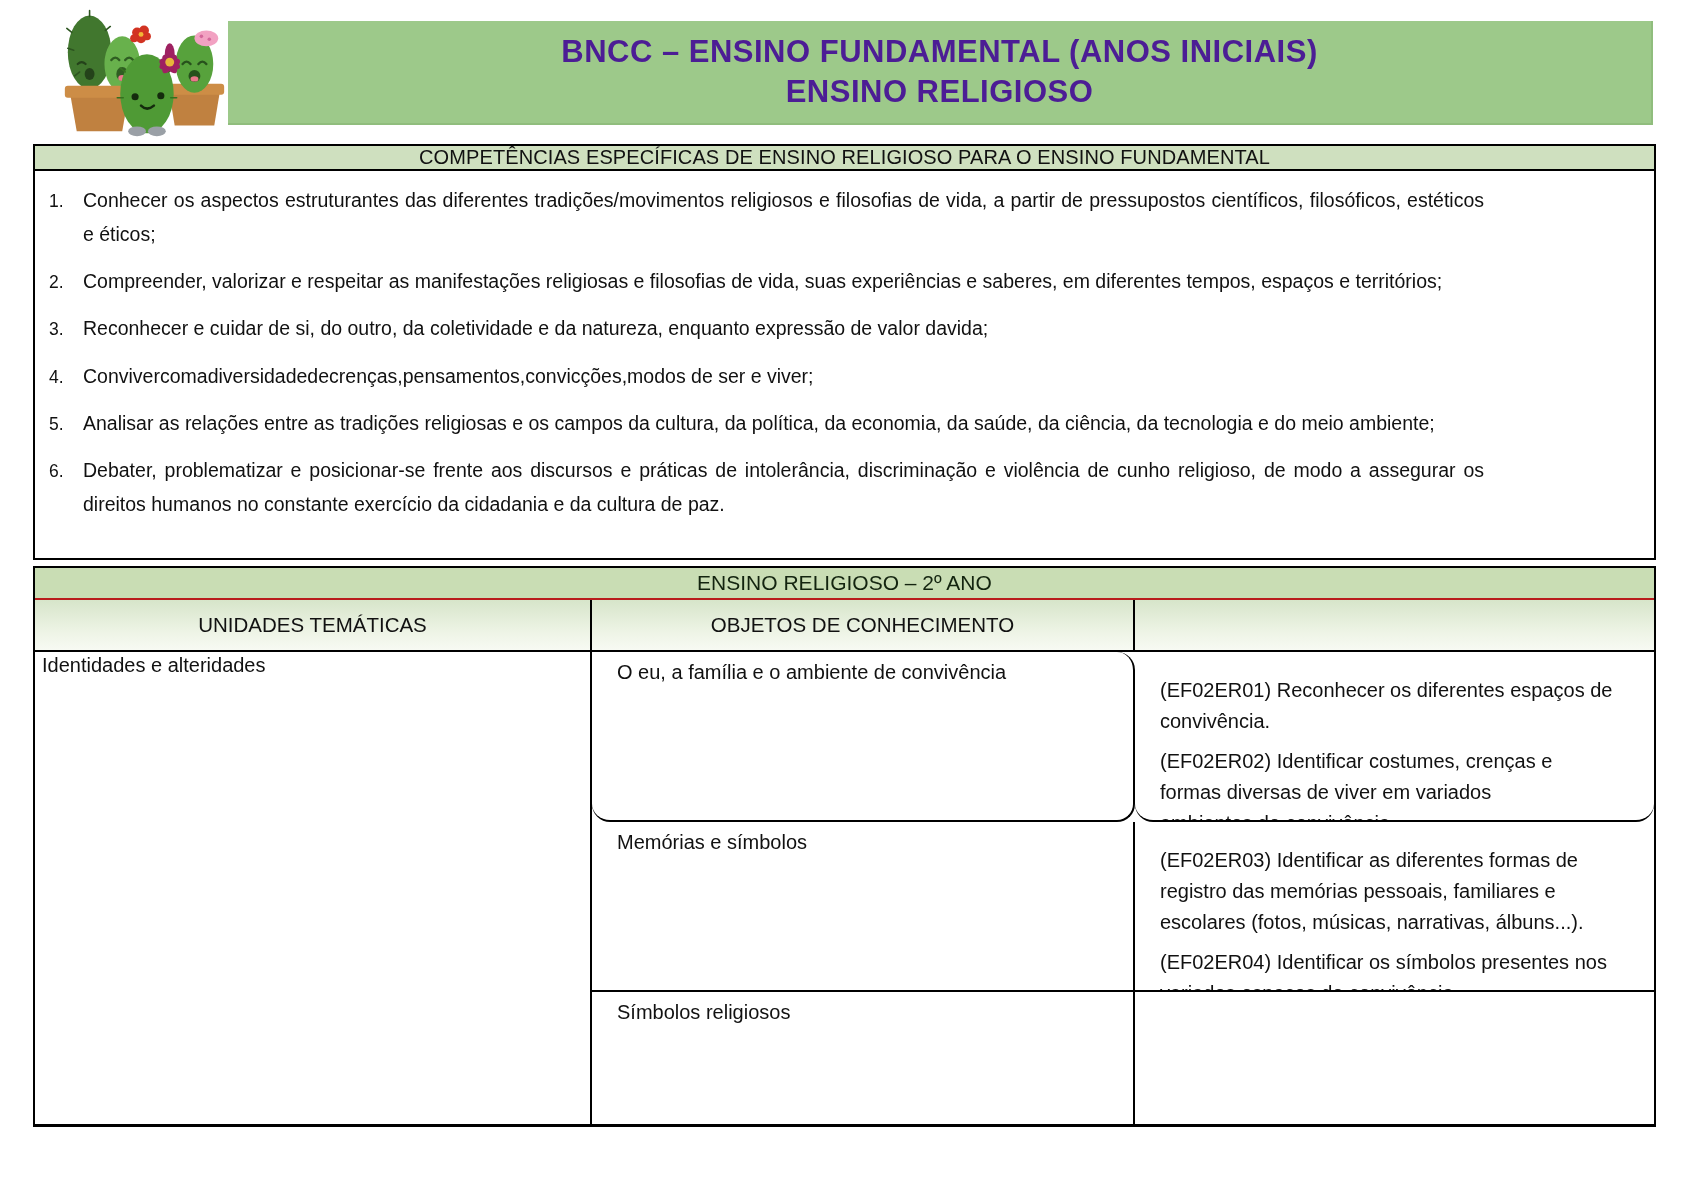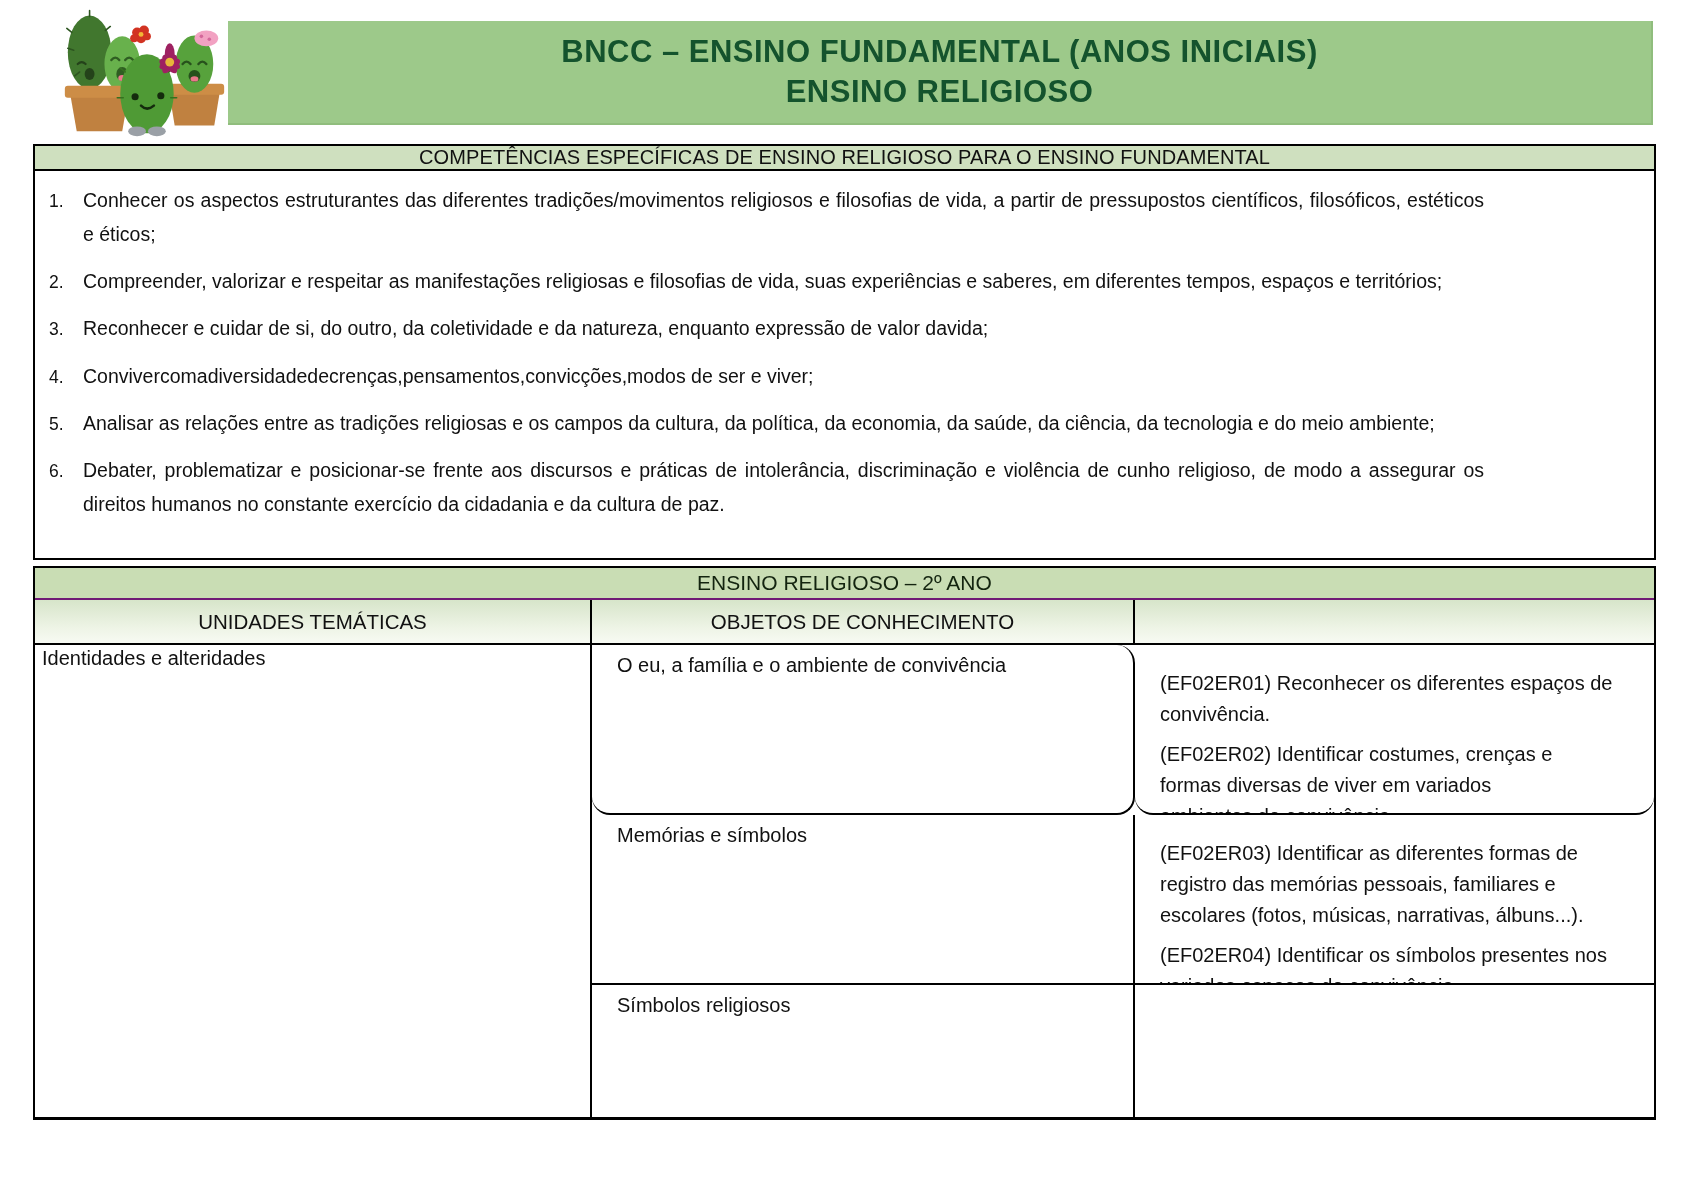--- a/index.html
+++ b/index.html
@@ -17,21 +17,21 @@
   .top { position:relative; height:144px; }
   .logo {
     position:absolute; left:50px; top:2px; width:188px; height:138px;
   }
   .logo svg { width:100%; height:100%; }
   .banner {
     position:absolute; left:228px; right:31px; top:21px; height:104px;
     background:#9dc98a;
     border-bottom:2px solid #90bd7d;
     border-right:2px solid #90bd7d;
-    color:#14532d; text-align:center;
+    color:#4c1d95; text-align:center;
   }
   .banner-line1 { margin-top:13px; font-size:31px; font-weight:bold; letter-spacing:0.5px; }
   .banner-line2 { margin-top:4px;  font-size:31px; font-weight:bold; letter-spacing:0.5px; }
 
   
   .table1 {
     margin:0 28px 6px 33px;
     border:2px solid #000;
     background:#ffffff;
   }
@@ -53,29 +53,29 @@
 
   
   .table2 {
     margin:0 28px 0 33px;
     border:2px solid #000;
     border-bottom-width:3px;
     background:#ffffff;
   }
   .t2-title {
     background:#c9ddb4;
-    border-bottom:2px solid #701a75;
+    border-bottom:2px solid #b91c1c;
     height:32px;
     display:flex; align-items:center; justify-content:center;
     font-size:21px; color:#13240f;
   }
   .t2-colheads {
     display:grid;
     grid-template-columns:557px 543px 1fr;
-    height:45px;
+    height:52px;
     background:linear-gradient(180deg,#d7e5ca 0%,#eef4e6 65%,#f7faf3 100%);
     border-bottom:2px solid #000;
   }
   .colhead {
     display:flex; align-items:center; justify-content:center;
     font-size:20.5px;
   }
   .colhead.c1, .colhead.c2 { border-right:2px solid #000; }
 
   .t2-grid {

